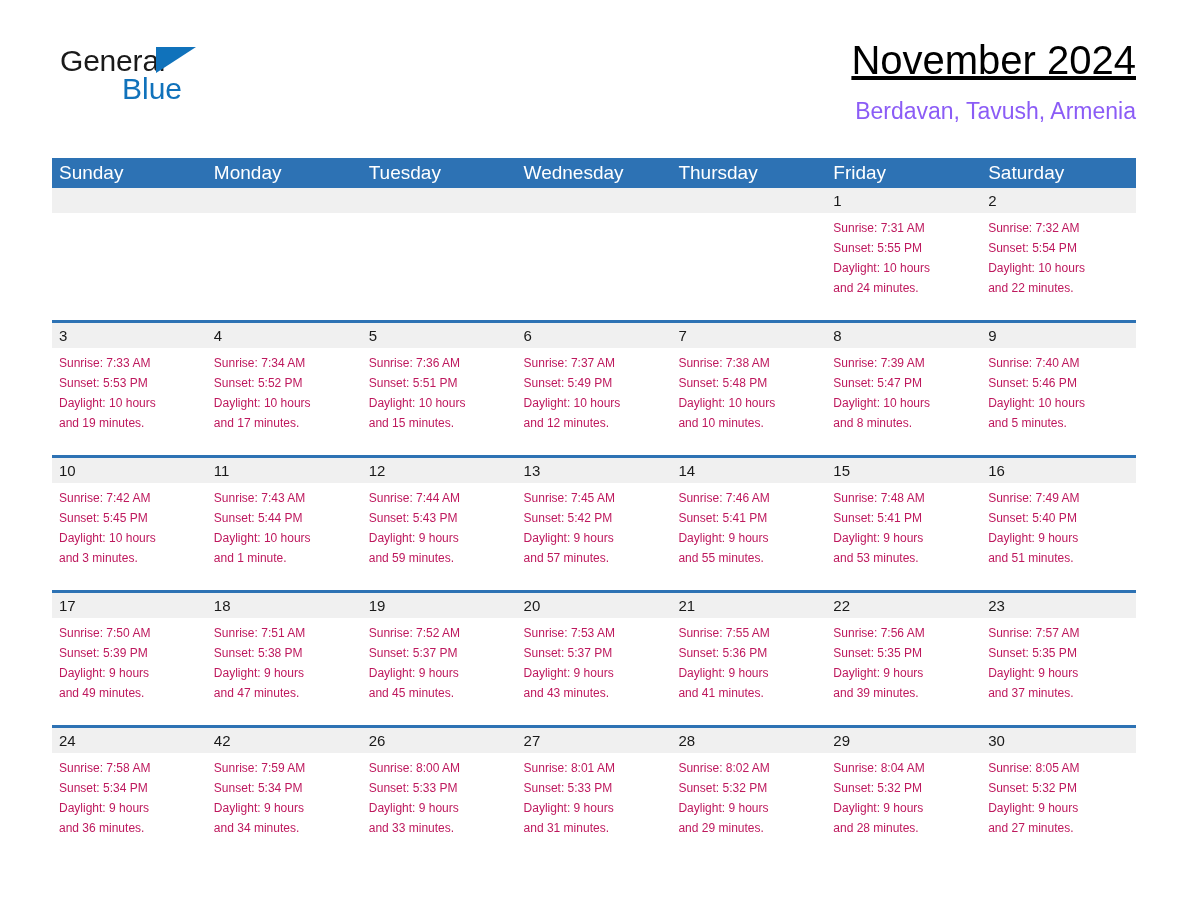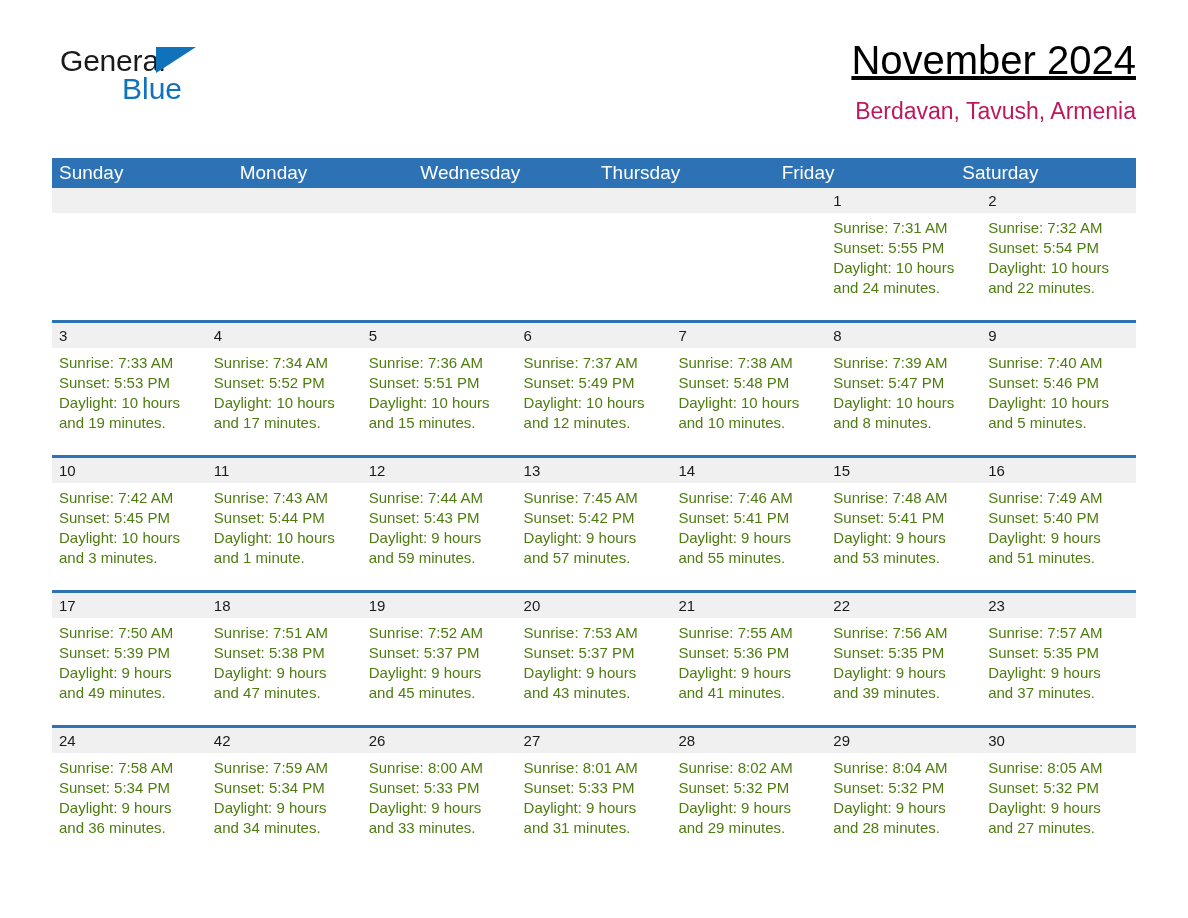--- a/index.html
+++ b/index.html
@@ -71,21 +71,21 @@
     font-size: 40px;
     font-weight: 400;
     color: #000000;
     line-height: 48px;
     white-space: nowrap;
     text-decoration: underline;
   }
   .subtitle {
     font-size: 23px;
     font-weight: 400;
-    color: #be185d;
+    color: #8b5cf6;
     line-height: 30px;
     margin-top: 12px;
     white-space: nowrap;
   }
 
   
   .calendar {
     width: 1084px;
     margin-top: 48px;
   }
@@ -126,23 +126,23 @@
   .day-cell.empty .daynum-band {
     background: #f0f0f0;
   }
   .daynum {
     font-size: 15px;
     line-height: 25px;
     color: #1a1a1a;
   }
   .day-info {
     padding: 5px 7px 0 7px;
-    font-size: 15px;
+    font-size: 12px;
     line-height: 20px;
-    color: #4d7c0f;
+    color: #be185d;
   }
   .day-info div { white-space: nowrap; }
 </style>
 </head>
 <body>
 
 <div class="page">
 
   <div class="header">
 
@@ -157,20 +157,21 @@
       <div class="subtitle">Berdavan, Tavush, Armenia</div>
     </div>
 
   </div>
 
   <div class="calendar">
 
     <div class="weekday-row">
       <div class="weekday">Sunday</div>
       <div class="weekday">Monday</div>
+      <div class="weekday">Tuesday</div>
       <div class="weekday">Wednesday</div>
       <div class="weekday">Thursday</div>
       <div class="weekday">Friday</div>
       <div class="weekday">Saturday</div>
     </div>
 
     <div id="weeks-container">
         <div class="week-row first">
           <div class="day-cell empty">
             <div class="daynum-band"><span class="daynum"></span></div>

